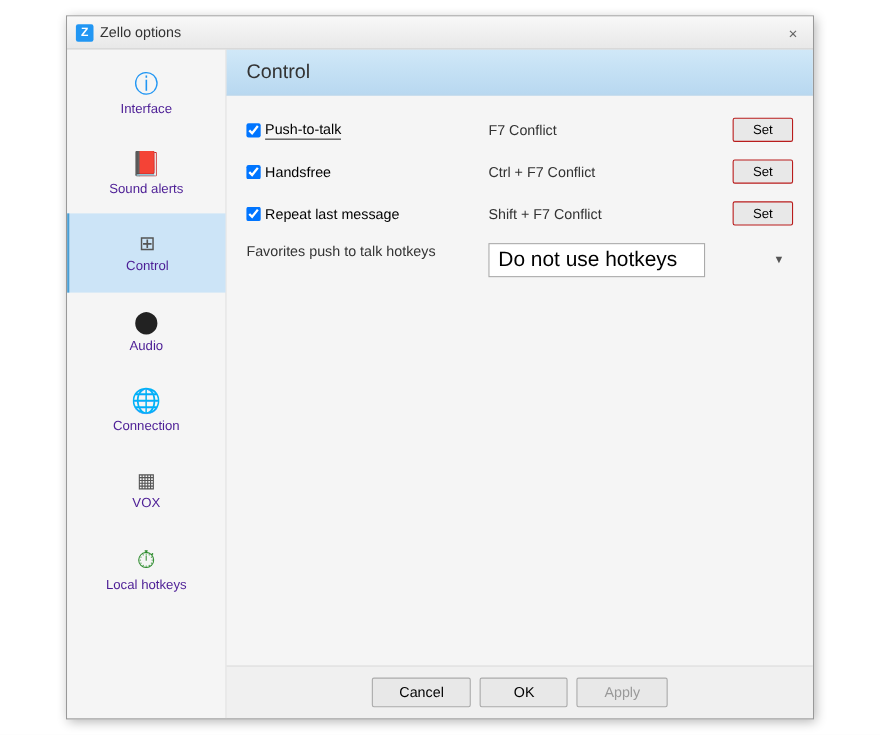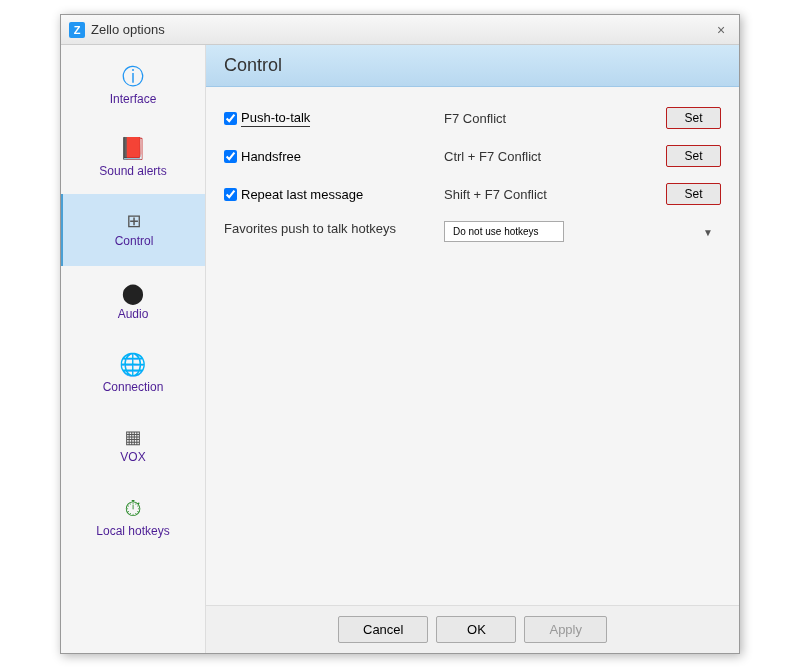--- a/index.html
+++ b/index.html
@@ -196,21 +196,21 @@
     .favorites-label {
       min-width: 220px;
       color: #333;
     }
 
     .favorites-dropdown {
       flex: 1;
       padding: 4px 8px;
       border: 1px solid #aaa;
       background: white;
-      font-size: 10px;
+      font-size: 19px;
       cursor: pointer;
       appearance: none;
       -webkit-appearance: none;
       padding-right: 24px;
       position: relative;
     }
 
     .select-wrapper {
       position: relative;
       flex: 1;

